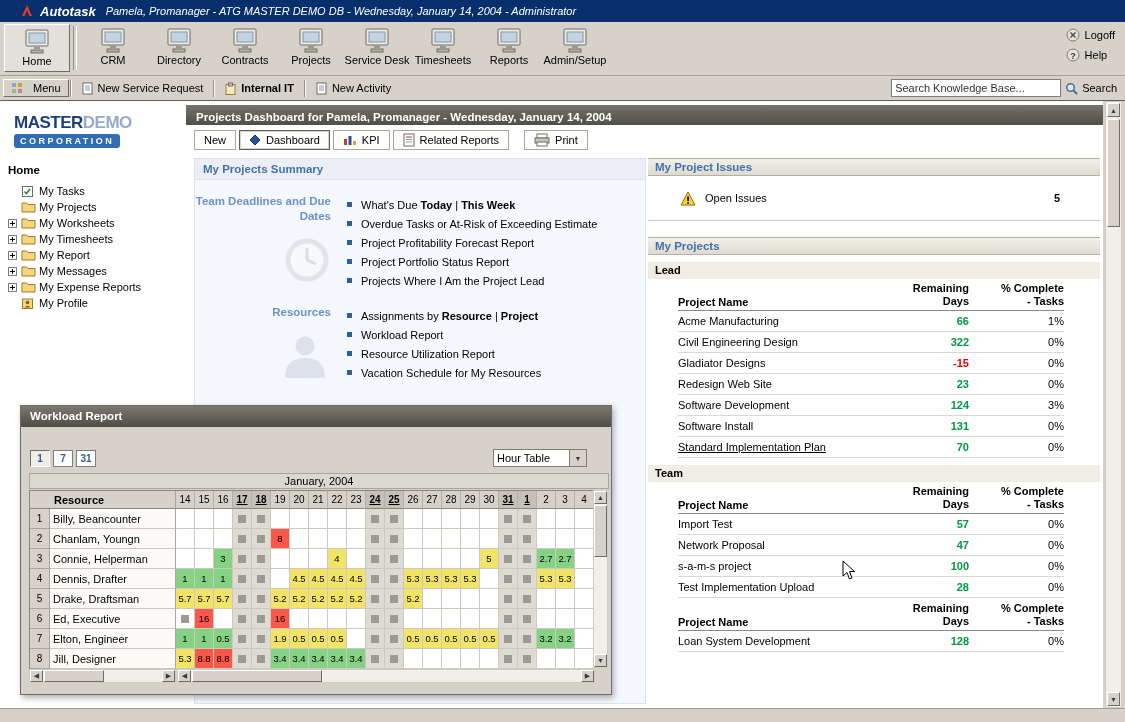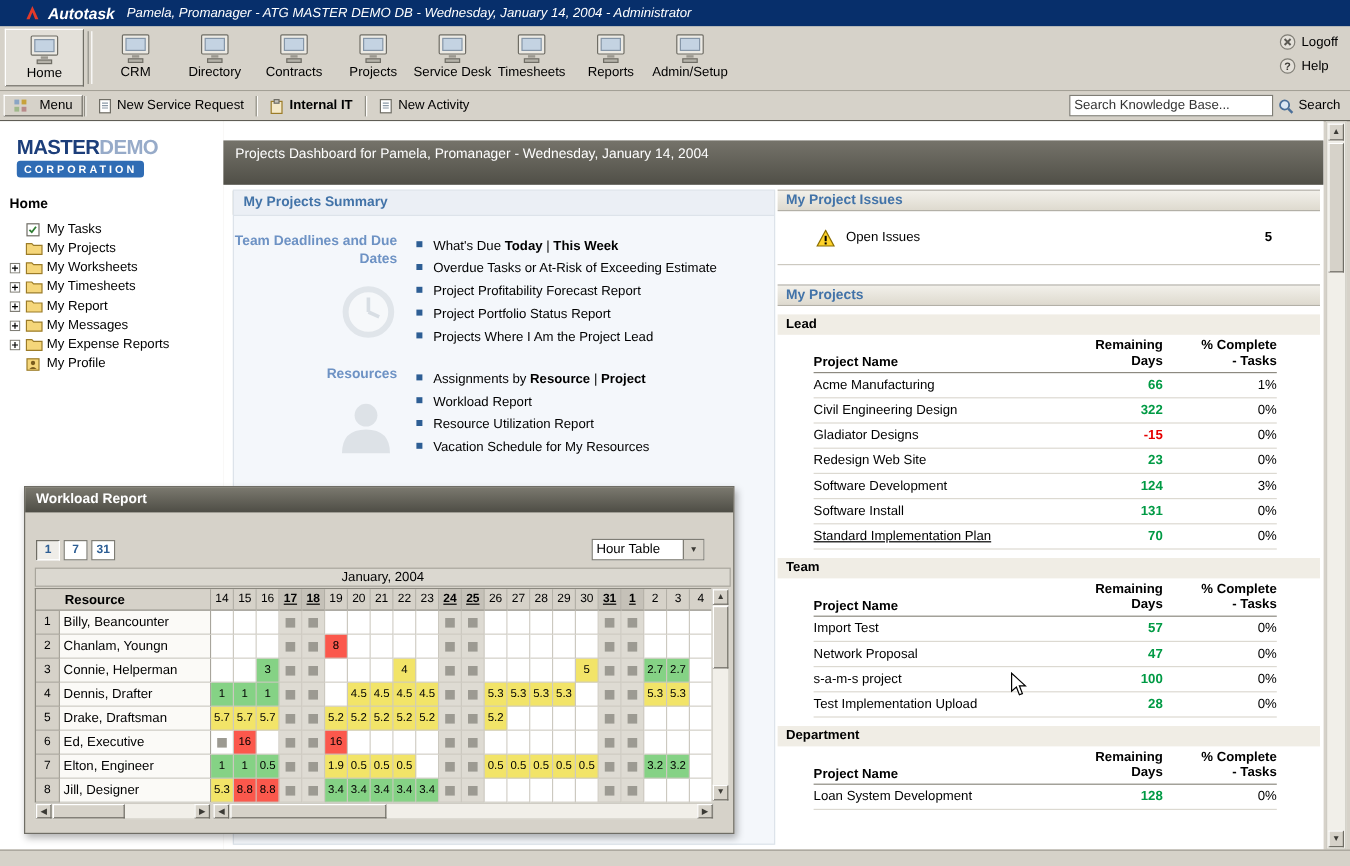--- a/index.html
+++ b/index.html
@@ -43,22 +43,22 @@
   .logo-line1 { font-size:17px; font-weight:bold; letter-spacing:-0.5px; }
   .l-master { color:#1c3e7a; } .l-demo { color:#97abc9; }
   .logo-bar { margin-top:1px; background:#2f6cb4; color:#fff; font-size:9px; font-weight:bold;
     letter-spacing:2.5px; padding:2px 6px; border-radius:3px; display:inline-block; }
   .side-home { font-weight:bold; margin:16px 0 7px 8px; font-size:11.5px; }
   .tree-item { height:16px; display:flex; align-items:center; padding-left:8px; cursor:pointer; }
   .tree-exp { width:13px; display:flex; align-items:center; }
   .tree-ico { width:18px; display:flex; align-items:center; }
 
   .main { position:absolute; left:186px; top:101px; width:917px; height:607px; background:#fff; overflow:hidden; }
-  .dash-header { margin-top:16px; height:37px; line-height:24px; background:linear-gradient(#75736a,#504f47);
-    color:#fff; font-weight:normal; padding-left:10px; font-size:11.5px; }
+  .dash-header { margin-top:4px; height:20px; line-height:24px; background:linear-gradient(#75736a,#504f47);
+    color:#fff; font-weight:bold; padding-left:10px; font-size:11.5px; }
   .tabs { display:flex; gap:3px; margin:5px 0 0 8px; align-items:center; }
   .tab { height:20px; box-sizing:border-box; border:1px solid #a9a69d; background:#fdfdfb; display:flex;
     align-items:center; gap:5px; padding:0 9px; cursor:pointer;justify-content:flex-end; }
   .tab.selected { border-color:#5f5d55; box-shadow:inset 0 0 0 1px #d8d5cd; }
 
   .summary-panel { position:absolute; left:8px; top:57px; width:452px; height:546px; background:#f4f7fb;
     border:1px solid #dde3ea; box-sizing:border-box; }
   .summary-title { height:20px; line-height:20px; background:#ebeff5; border-bottom:1px solid #dde3ea;
     color:#4273a8; font-weight:bold; padding-left:8px; font-size:11.5px; }
   .grp { display:flex; margin-top:14px; }
@@ -644,21 +644,20 @@
               <div class="pr-pct">0%</div>
             </div>
             <div class="prow">
               <div class="pr-name">Test Implementation Upload</div>
               <div class="pr-days">28</div>
               <div class="pr-pct">0%</div>
             </div>
           </div>
         </div>
         <div class="sec">
-          <div class="sec-label">Department</div>
           <div class="ptable">
             <div class="phead">
               <div class="ph-name">Project Name</div>
               <div class="ph-col">
                 <div>Remaining</div>
                 <div>Days</div>
               </div>
               <div class="ph-col">
                 <div>% Complete</div>
                 <div>- Tasks</div>

